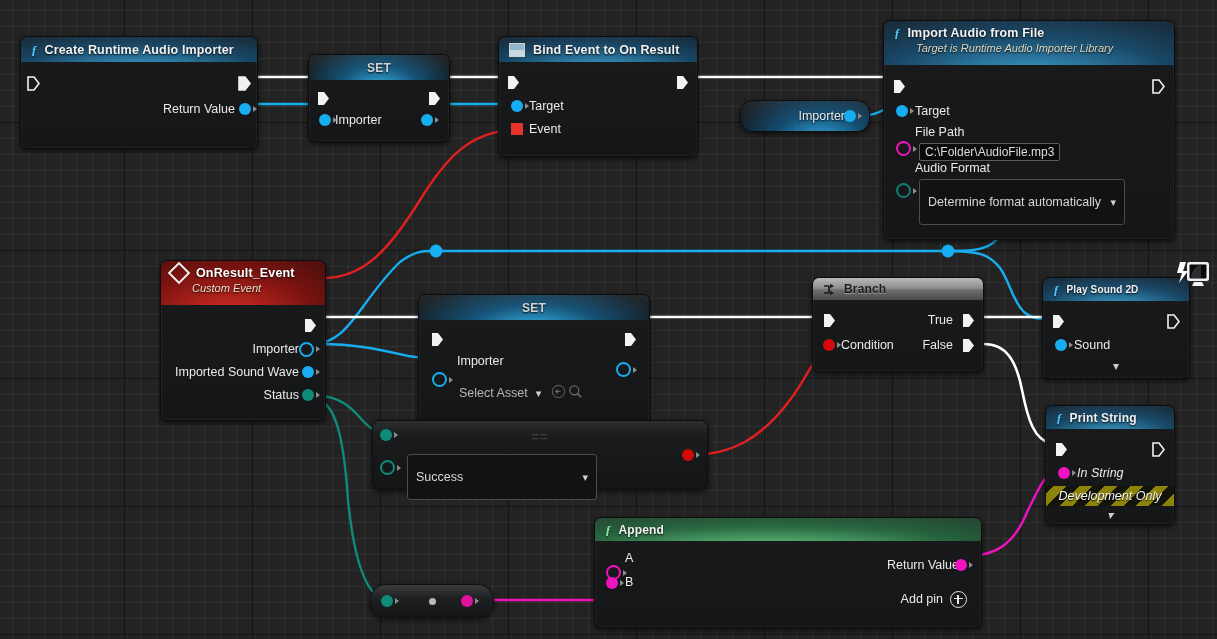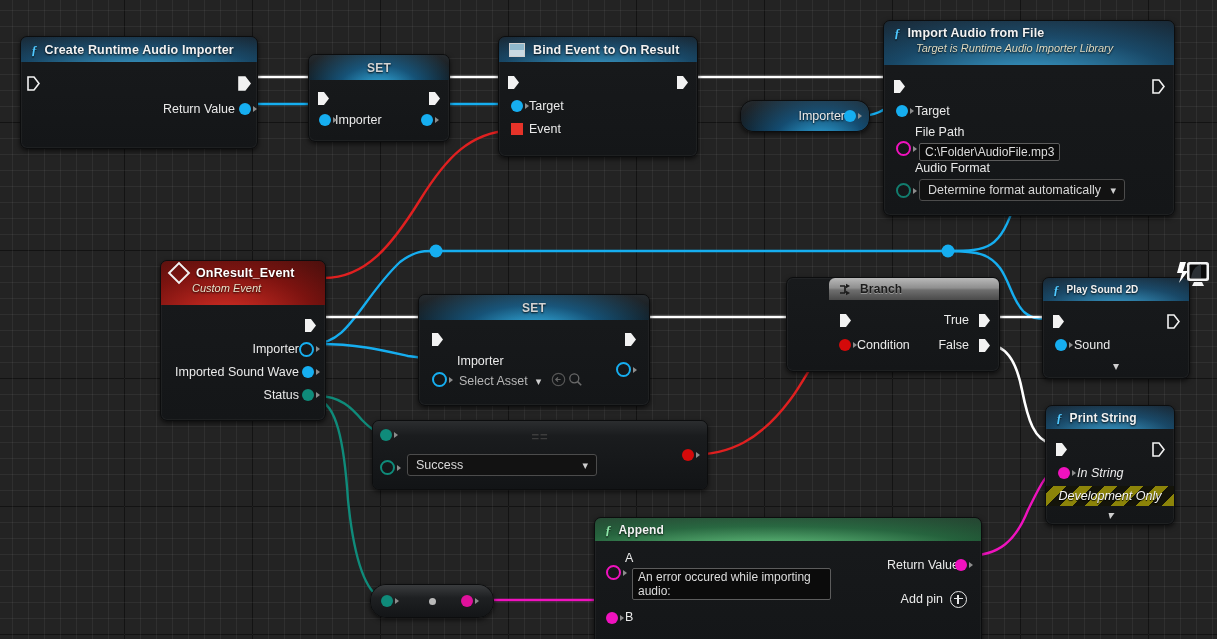--- a/index.html
+++ b/index.html
@@ -61,21 +61,21 @@
   .sq{width:12px;height:12px;background:#e63329;flex:0 0 auto;}
   .c-blue{color:#16aef0;} .c-mag{color:#f012be;} .c-teal{color:#127d6e;}
   .c-tealb{color:#0f8b7a;} .c-red{color:#d40a0a;} .c-pinkd{color:#e0119c;}
 
   .pinL{position:absolute;left:-7px;display:flex;align-items:center;}
   .pinR{position:absolute;right:-7px;display:flex;align-items:center;}
 
   .field{background:#0b0b0b;border:1px solid #5c5c5c;border-radius:2px;
     font-size:12px;color:#dcdcdc;padding:1px 5px;display:inline-block;}
   .combo{background:#121212;border:1px solid #4c4c4c;border-radius:3px;
-    font-size:12.5px;color:#d8d8d8;padding:3px 8px;display:flex;align-items:center;
+    font-size:12.5px;color:#d8d8d8;padding:15px 8px;display:flex;align-items:center;
     justify-content:space-between;min-width:100px;}
   .combo.plain{background:transparent;border:none;}
   .chev{margin-left:8px;font-size:11px;color:#cfcfcf;}
   .devonly{height:20px;display:flex;align-items:center;justify-content:center;
     font-size:12.5px;color:#f4f4f4;text-shadow:0 1px 1px #000;
     background:repeating-linear-gradient(-45deg,#8c8409 0px,#8c8409 9px,#14140a 9px,#14140a 18px);}
   .expander{display:flex;align-items:center;justify-content:center;height:16px;font-size:12px;color:#cfcfcf;}
   .addpin{display:flex;align-items:center;gap:7px;}
   .plus{width:15px;height:15px;border-radius:50%;border:1.5px solid #e6e6e6;position:relative;}
   .plus:before,.plus:after{content:"";position:absolute;background:#e6e6e6;}
@@ -415,21 +415,21 @@
           <span class="arw"></span>
       </span>
       <span class="tinydot" style="position:absolute;left:58px;top:13px;"></span>
       <span style="position:absolute;right:14px;top:10px;display:flex;align-items:center;" class="c-pinkd">
         <span class="dot solid"></span>
           <span class="arw"></span>
       </span>
     </div>
   </div>
 
-  <div class="node" style="left:786px;top:277px;width:170px;padding-left:42px;">
+  <div class="node" style="left:812px;top:277px;width:170px;">
     <div class="nhead hd-gray" style="height:22px;">
       <span class="icon-branch">
         <svg width="13" height="13" viewBox="0 0 13 13">
           <path d="M1,3 L6,3 M1,10 L6,10 M6,3 L6,10" stroke="#1c1c1c" stroke-width="1.7" fill="none"></path>
           <path d="M7,0.8 L11,3 L7,5.2 Z" fill="#1c1c1c"></path>
           <path d="M7,7.8 L11,10 L7,12.2 Z" fill="#1c1c1c"></path>
         </svg>
       </span>
       <span class="ttl" style="font-size:12px;">Branch</span>
     </div>
@@ -538,21 +538,20 @@
       <span class="ttl" style="font-size:12px;">Append</span>
     </div>
     <div class="nbody" style="padding-bottom:14px;">
       <div style="display:flex;">
         <div style="flex:1;position:relative;padding-left:30px;padding-top:4px;">
           <span style="position:absolute;left:11px;top:18px;display:flex;align-items:center;" class="c-mag">
             <span class="dot hollow"></span>
               <span class="arw"></span>
           </span>
           <div class="lbl" style="margin-bottom:3px;">A</div>
-          <div class="field" style="margin-left:7px;">An error occured while importing audio:</div>
           <div style="position:relative;height:24px;margin-top:8px;">
             <span style="position:absolute;left:-19px;top:4px;display:flex;align-items:center;" class="c-mag">
               <span class="dot solid"></span>
                 <span class="arw"></span>
             </span>
             <span class="lbl" style="position:absolute;left:0;top:2px;">B</span>
           </div>
         </div>
         <div style="width:150px;position:relative;padding-top:4px;">
           <div class="row rt" style="padding-right:22px;height:22px;">

